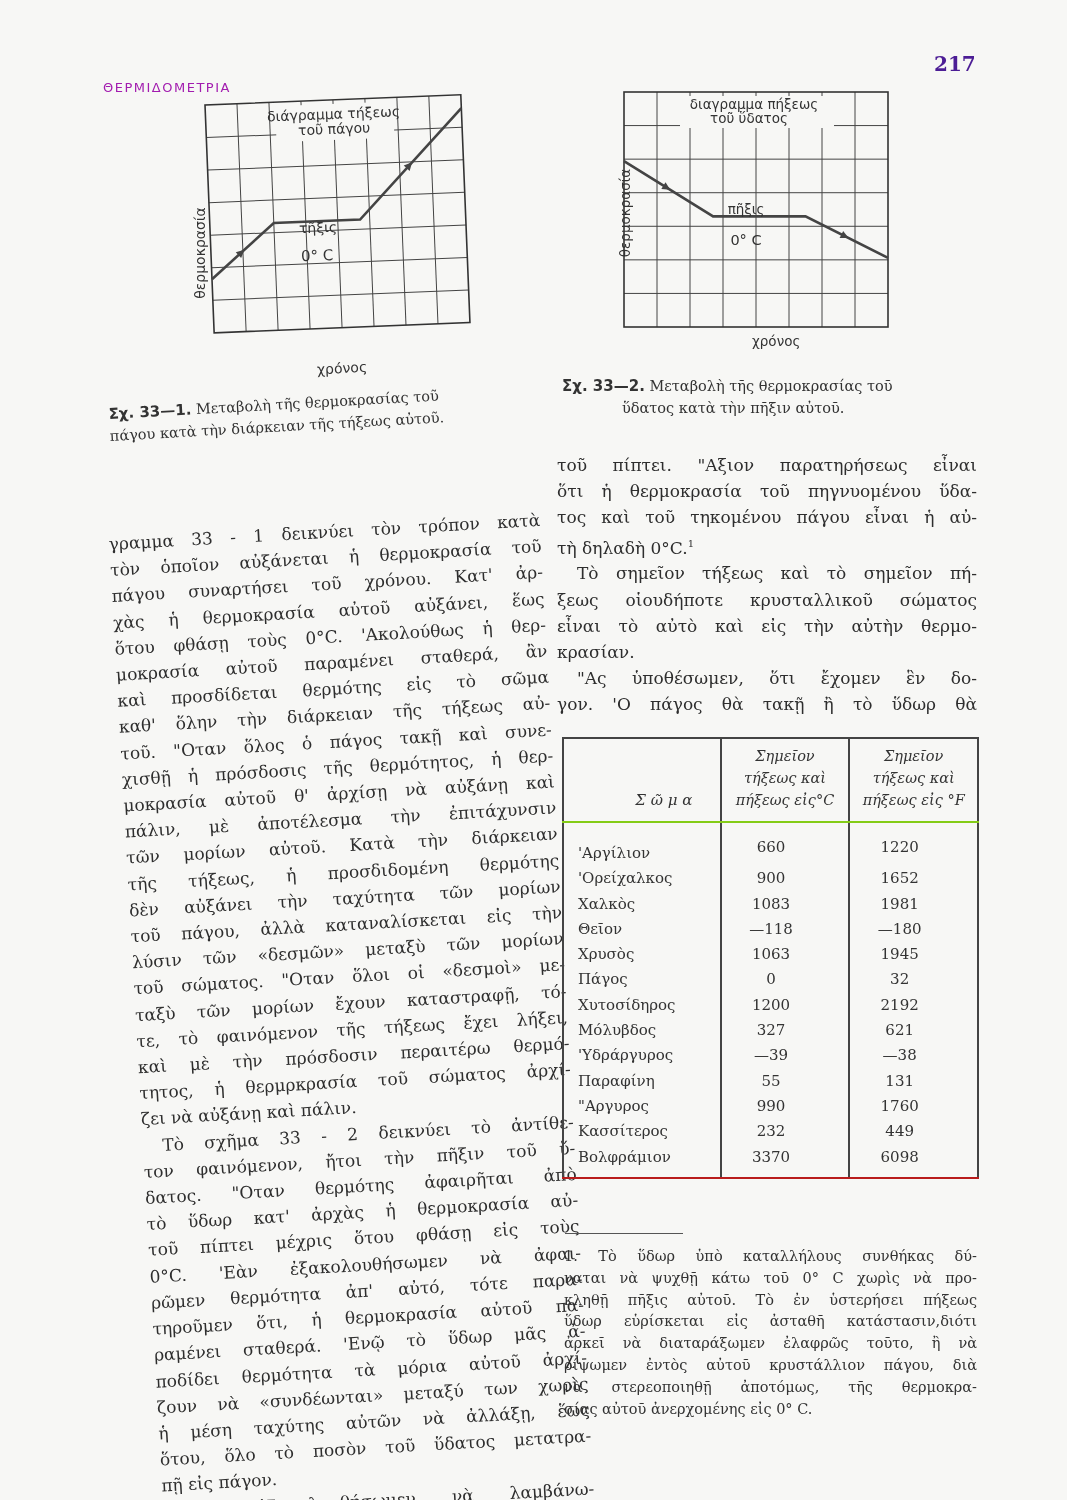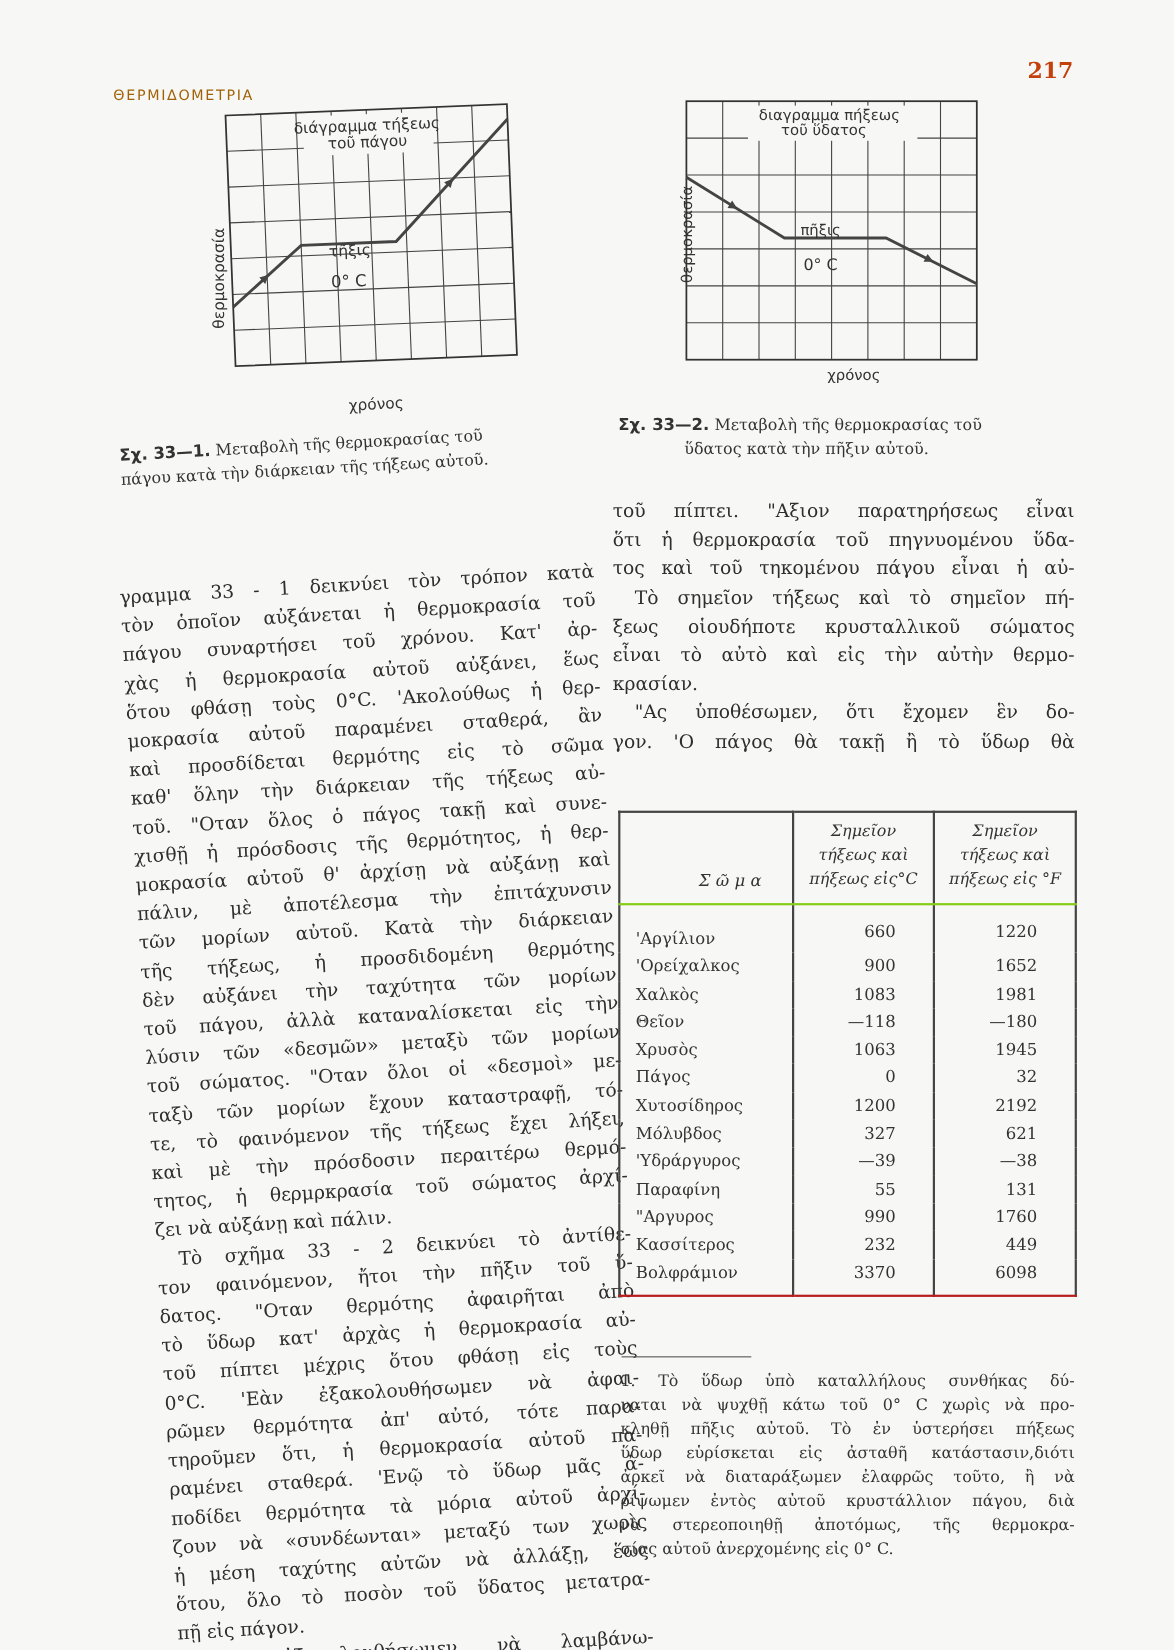--- a/index.html
+++ b/index.html
@@ -3,25 +3,25 @@
 <meta charset="utf-8">
 <style>
   html, body { margin: 0; padding: 0; }
   body {
     width: 1067px; height: 1500px; position: relative; overflow: hidden;
     background: #f7f7f5; color: #2b2b2b;
     font-family: "DejaVu Serif", serif;
   }
   .running-head {
     position: absolute; left: 103px; top: 80px;
-    font-family: "DejaVu Sans", sans-serif; font-size: 13px; letter-spacing: 1.5px; color: #a16207;
+    font-family: "DejaVu Sans", sans-serif; font-size: 13px; letter-spacing: 1.5px; color: #a21caf;
   }
   .page-number {
     position: absolute; left: 934px; top: 52px;
-    font-family: "DejaVu Serif", serif; font-weight: bold; font-size: 20px; color: #c2410c;
+    font-family: "DejaVu Serif", serif; font-weight: bold; font-size: 20px; color: #4c1d95;
   }
   .fig { position: absolute; }
   .fig svg { display: block; overflow: visible; }
   .fig text { font-family: "DejaVu Sans", sans-serif; fill: #333; }
   .caption {
     position: absolute; font-size: 14.5px; line-height: 22px; color: #333;
   }
   .caption .cap-num { font-family: "DejaVu Sans", sans-serif; font-weight: bold; font-size: 15px; }
   .col {
     position: absolute; font-size: 17px; line-height: 26.2px; color: #2e2e2e;
@@ -32,21 +32,21 @@
   .col-left { left: 108px; top: 531px; width: 432px; transform: rotate(-3.2deg); transform-origin: 0 0; }
   .col-right { left: 557px; top: 452px; width: 420px; }
   .table-wrap { position: absolute; left: 562px; top: 737px; width: 417px; }
   table.mp { border-collapse: collapse; width: 100%; font-size: 15px; color: #333; }
   table.mp th {
     font-weight: normal; font-style: italic; font-size: 14.5px; line-height: 22px;
     padding: 6px 4px 10px 4px; vertical-align: bottom; text-align: center;
     border-bottom: 2px solid #84cc16; border-top: 2px solid #444;
   }
   table.mp td { padding: 0 6px; height: 25.3px; line-height: 25.3px; }
-  table.mp td.num { text-align: right; padding-right: 34px; }
+  table.mp td.num { text-align: center; padding-right: 34px; }
   table.mp td.name { text-align: left; padding-left: 14px; }
   table.mp th, table.mp td { border-left: 2px solid #444; border-right: 2px solid #444; }
   table.mp tr.last td { border-bottom: 2px solid #b91c1c; height: 32px; vertical-align: top; }
   .fn-rule { position: absolute; left: 565px; top: 1233px; width: 118px; border-top: 1.5px solid #555; }
   .footnote {
     position: absolute; left: 564px; top: 1246px; width: 413px;
     font-size: 14.5px; line-height: 21.8px; color: #333;
   }
   .footnote .line { display: block; white-space: nowrap; text-align: justify; text-align-last: justify; }
   .footnote .line.last { text-align-last: left; }
@@ -172,20 +172,21 @@
     <span class="line">ἡ μέση ταχύτης αὐτῶν νὰ ἀλλάξῃ, ἕως</span>
     <span class="line">ὅτου, ὅλο τὸ ποσὸν τοῦ ὕδατος μετατρα-</span>
     <span class="line last">πῇ εἰς πάγον.</span>
     <span class="line" style="text-indent: 20px;">'Εὰν ἐξακολουθήσωμεν νὰ λαμβάνω-</span>
   </div>
 
 <div class="col col-right" id="rightcol">
     <span class="line">τοῦ πίπτει. "Αξιον παρατηρήσεως εἶναι</span>
     <span class="line">ὅτι ἡ θερμοκρασία τοῦ πηγνυομένου ὕδα-</span>
     <span class="line">τος καὶ τοῦ τηκομένου πάγου εἶναι ἡ αὐ-</span>
+    <span class="line last"><span class="">τὴ δηλαδὴ 0°C.</span><sup>1</sup></span>
     <span class="line" style="text-indent: 20px;">Τὸ σημεῖον τήξεως καὶ τὸ σημεῖον πή-</span>
     <span class="line">ξεως οἱουδήποτε κρυσταλλικοῦ σώματος</span>
     <span class="line">εἶναι τὸ αὐτὸ καὶ εἰς τὴν αὐτὴν θερμο-</span>
     <span class="line last">κρασίαν.</span>
     <span class="line" style="text-indent: 20px;">"Ας ὑποθέσωμεν, ὅτι ἔχομεν ἓν δο-</span>
     <span class="line">γον. 'Ο πάγος θὰ τακῇ ἢ τὸ ὕδωρ θὰ</span>
   </div>
 
 <div class="table-wrap">
   <table class="mp">

